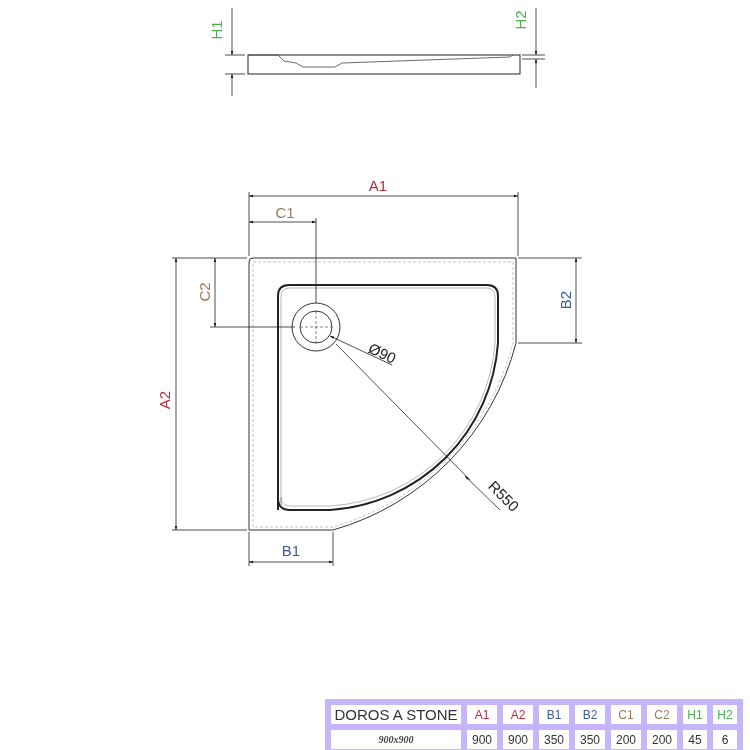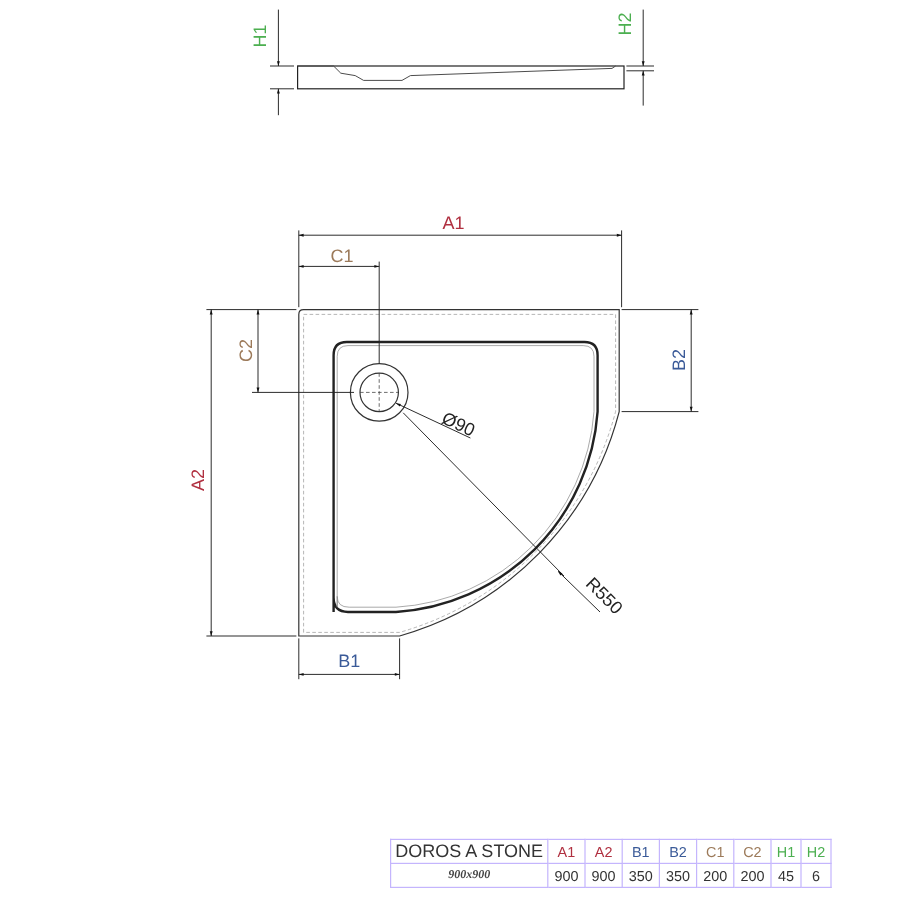--- a/index.html
+++ b/index.html
@@ -1,20 +1,20 @@
 <!DOCTYPE html>
 <html><head>
 <meta charset="utf-8">
 <style>
   html, body { margin:0; padding:0; background:#ffffff; }
   body { width:750px; height:750px; position:relative; overflow:hidden; font-family:"Liberation Sans", sans-serif; }
   svg.drawing { position:absolute; left:0; top:0; }
   .lbl { font-family:"Liberation Sans", sans-serif; font-size:15px; }
   table.spec { position:absolute; left:325px; top:699px; border-collapse:collapse; font-family:"Liberation Sans", sans-serif; }
-  table.spec td { border:1px solid #c4b5fd; text-align:center; padding:0; height:19px; font-size:12px; color:#333; }
+  table.spec td { border:6px solid #c4b5fd; text-align:center; padding:0; height:19px; font-size:12px; color:#333; }
   table.spec td.model { width:130px; font-size:15px; color:#333; text-align:center; }
   table.spec td.size { font-style:italic; font-family:"Liberation Serif", serif; font-size:10px; font-weight:bold; color:#444; }
   table.spec td.h { width:30px; }
 </style>
 </head>
 <body>
 
 <svg class="drawing" width="750" height="750" viewBox="0 0 750 750">
   <defs>
     <marker id="arr" viewBox="0 0 10 10" refX="10" refY="5" markerWidth="10" markerHeight="5" orient="auto-start-reverse">

